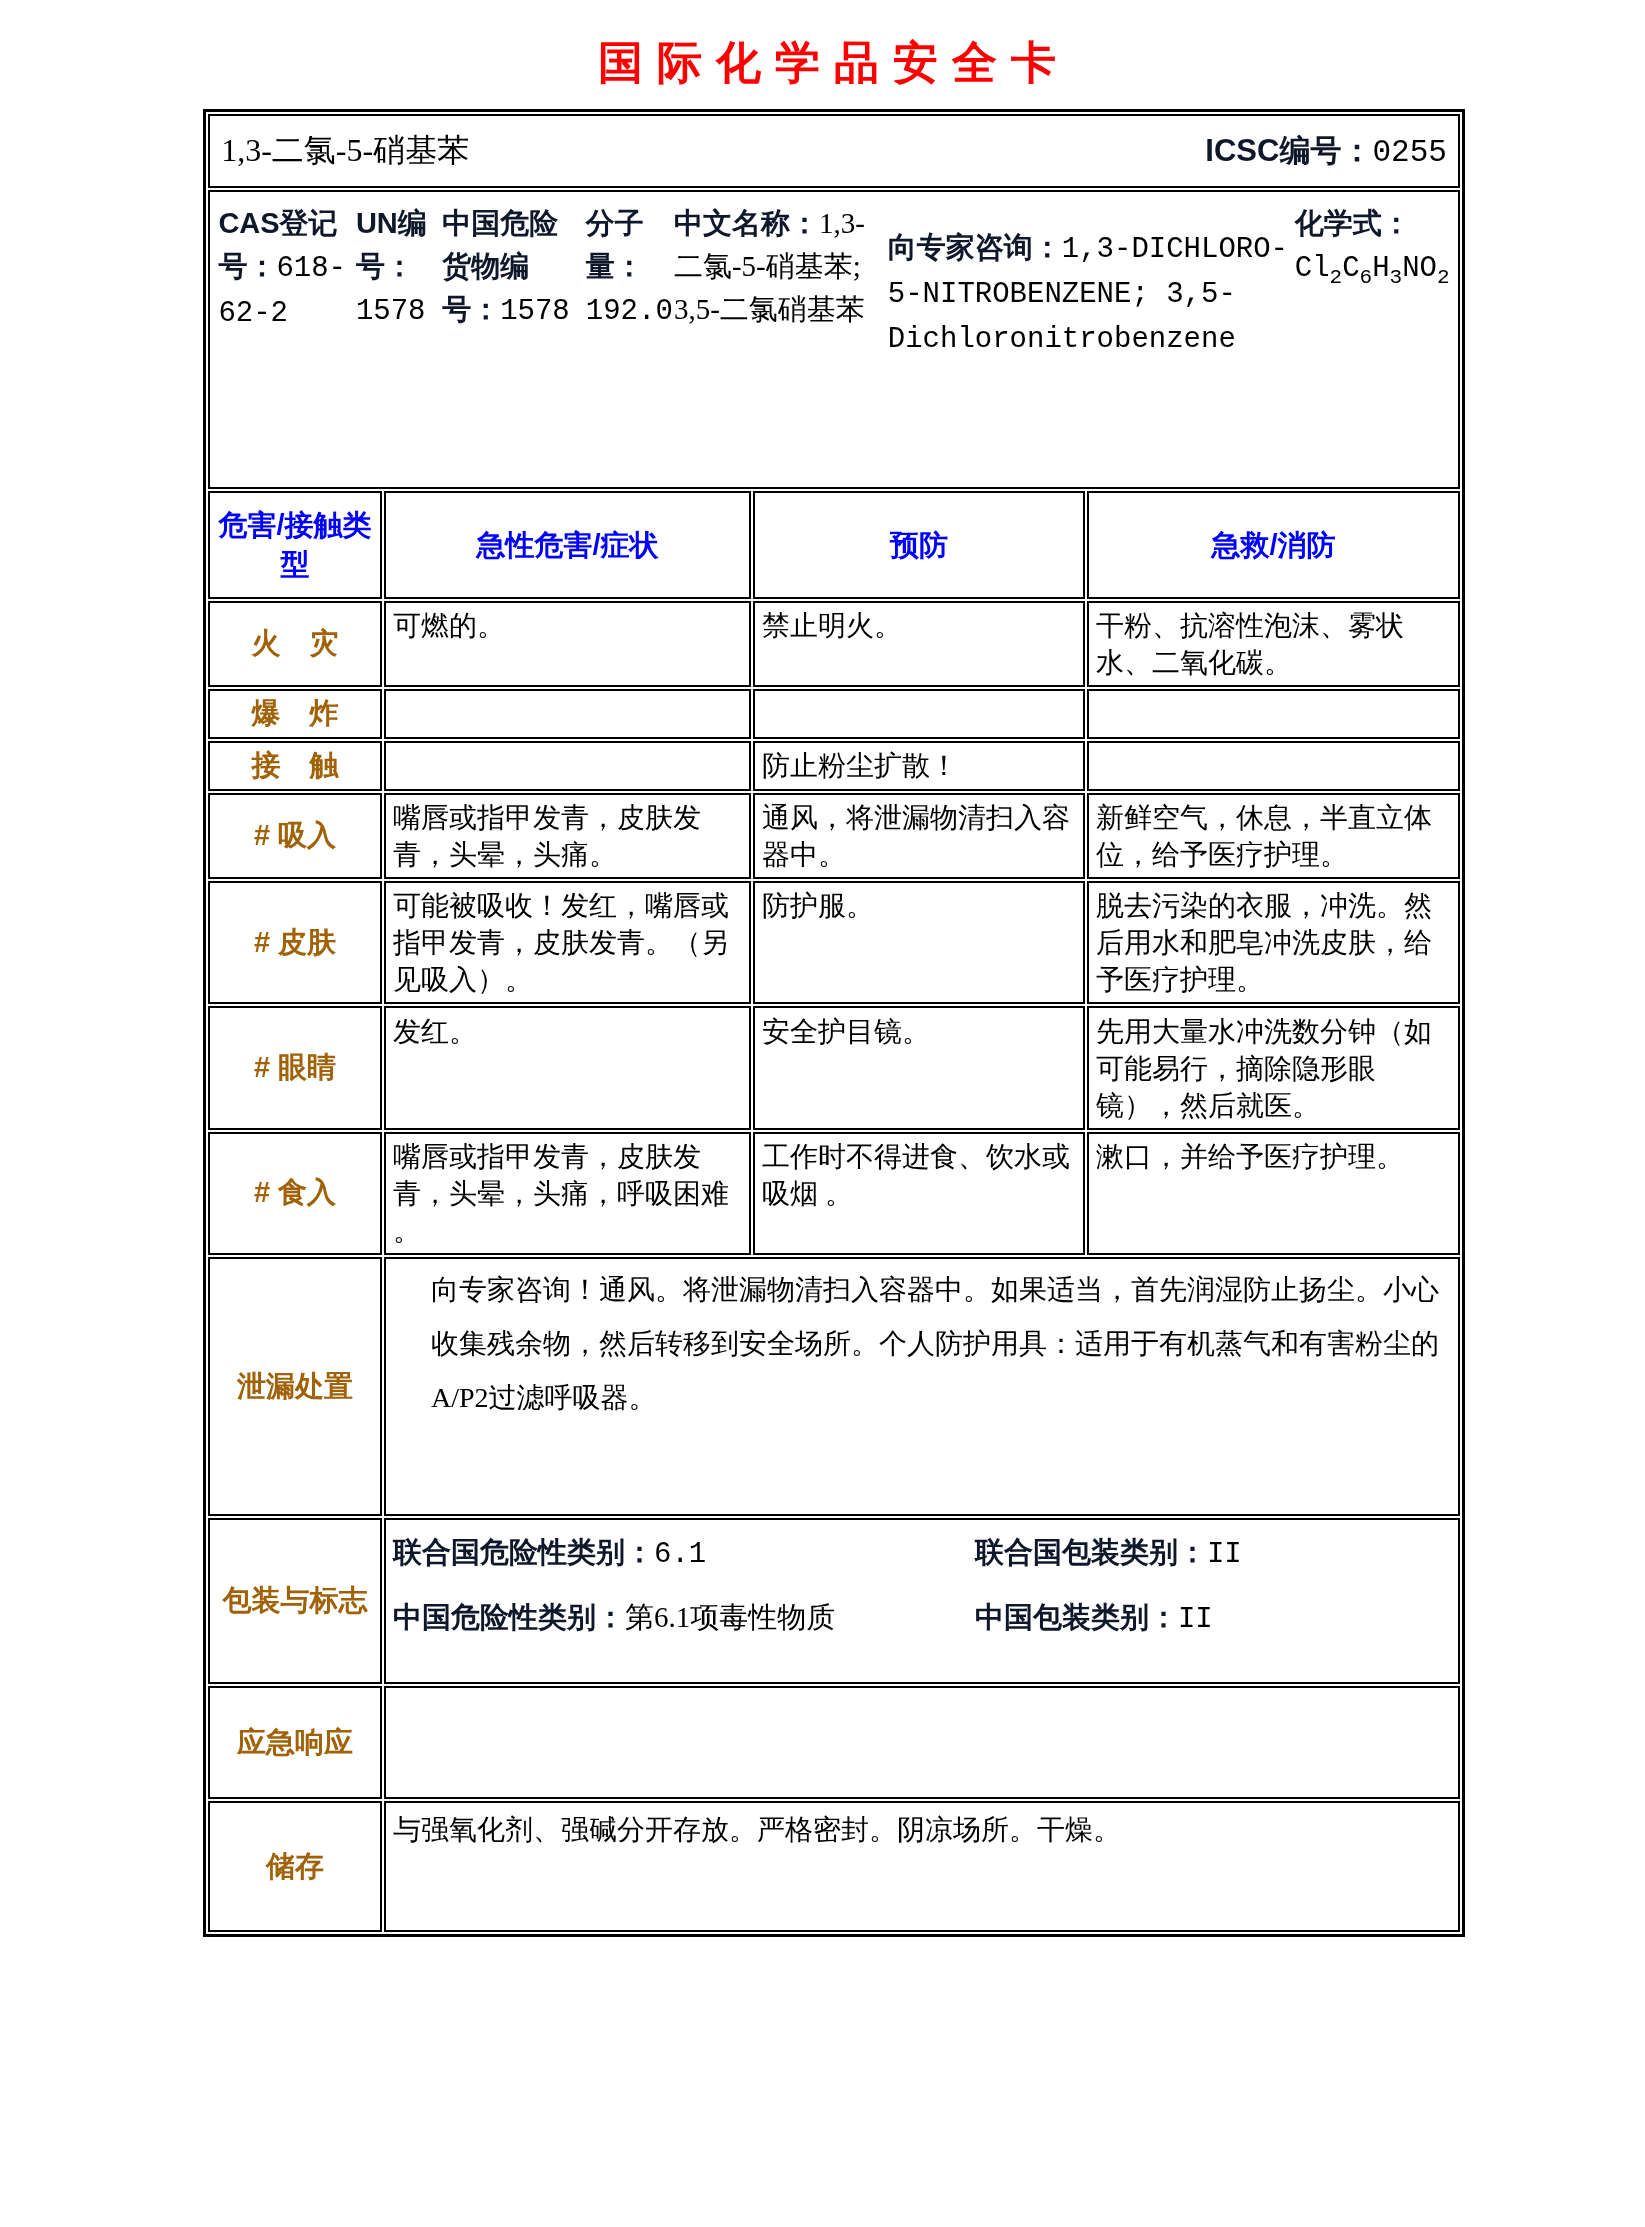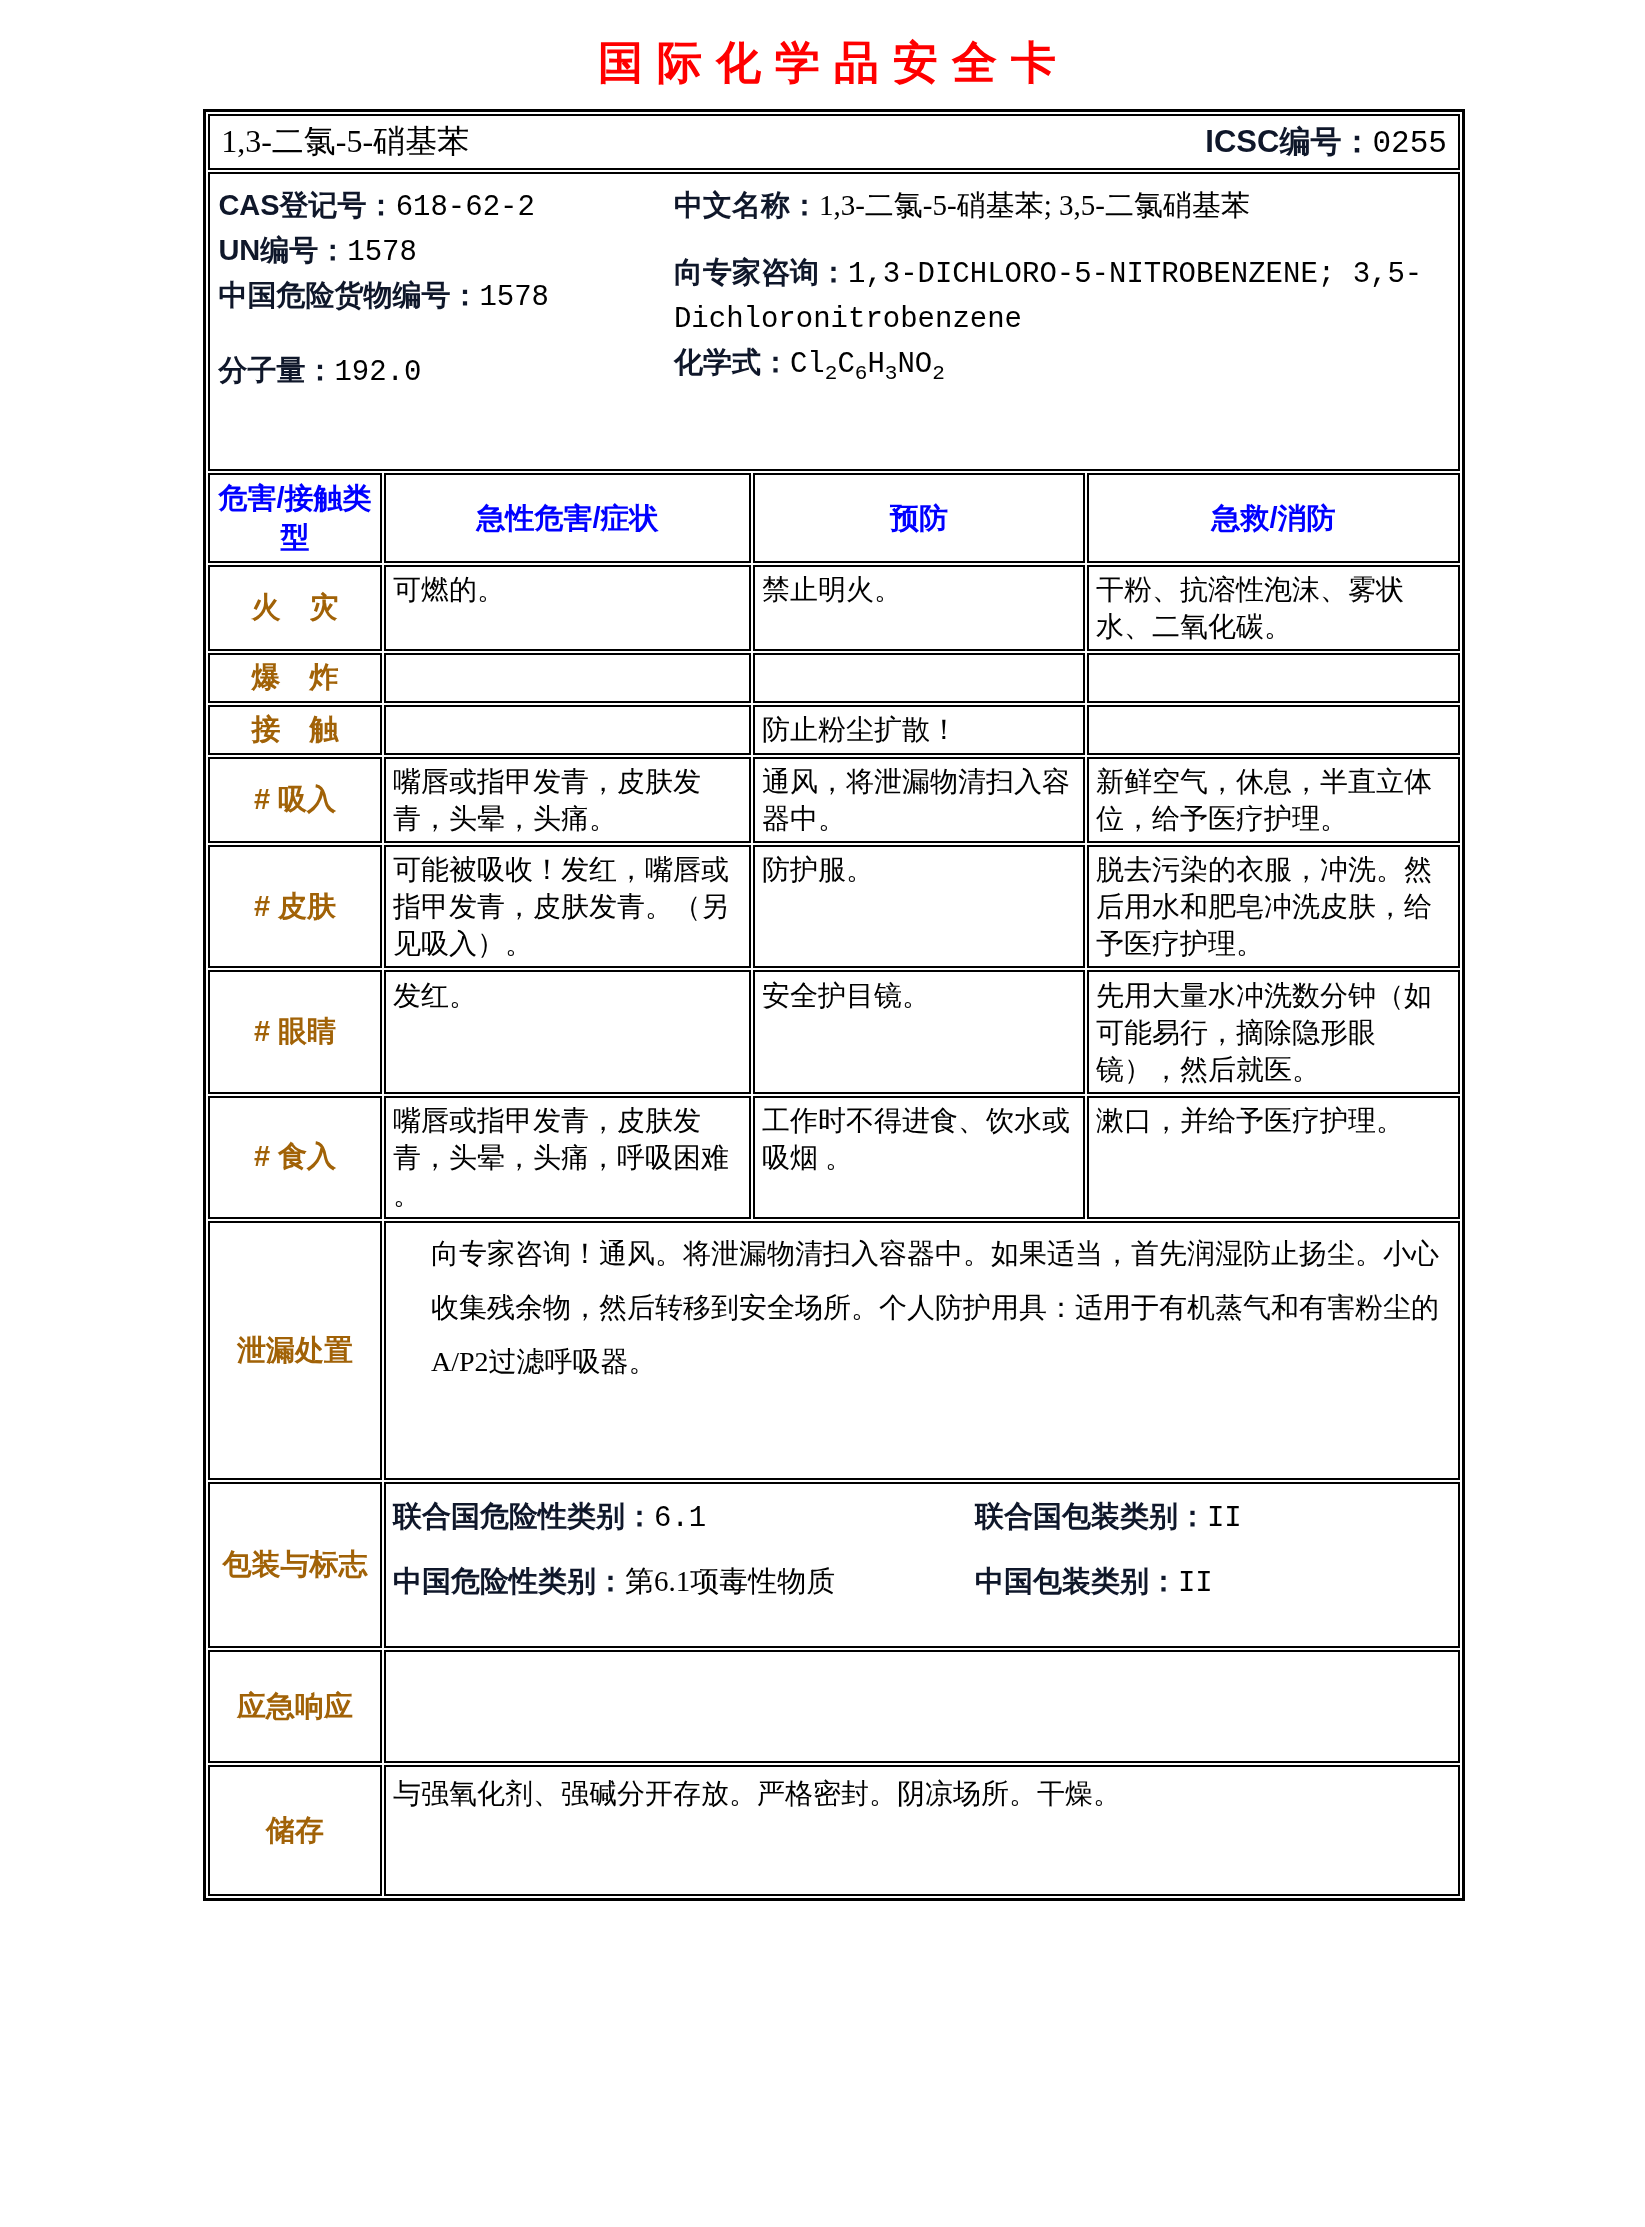--- a/index.html
+++ b/index.html
@@ -10,21 +10,21 @@
   .page-title{
     position:absolute;top:33px;left:11px;width:100%;text-align:center;
     font-family:"Liberation Sans",sans-serif;font-weight:bold;
     font-size:45px;letter-spacing:14px;color:#ff0000;
   }
   table.card{
     position:absolute;left:203px;top:109px;width:1249px;
     table-layout:fixed;border-collapse:separate;border-spacing:2.1px;
     border:3.5px solid #000;background:#fff;
   }
-  td{border:2.1px solid #000;padding:4px 7px;overflow:hidden;}
+  td{border:2.1px solid #000;padding:13px 7px;overflow:hidden;}
   .blue{color:#0f172a;font-family:"Liberation Sans",sans-serif;font-weight:bold;}
   .mono{font-family:"Liberation Mono",monospace;}
   
   .r-name{height:50px}.r-info{height:299px}.r-head{height:74px}
   .r-fire{height:79px}.r-exp{height:40px}.r-con{height:45px}
   .r-inh{height:84px}.r-skin{height:114px}.r-eye{height:121px}.r-ing{height:114px}
   .r-spill{height:259px}.r-pack{height:166px}.r-emg{height:113px}.r-store{height:131px}
   
   td.lblcell{
     text-align:center;vertical-align:middle;color:#a16207;
@@ -39,21 +39,21 @@
   td.content{vertical-align:top;font-size:28px;line-height:37px;padding:4.2px 7px;}
   
   .name-row{display:flex;justify-content:space-between;align-items:center;height:100%;padding:0 4.2px;}
   .chem-name{font-size:32px;}
   .icsc{white-space:nowrap;}
   .icsc .blue{font-size:31px;}
   .icsc .mono{font-size:31px;}
   
   td.infocell{vertical-align:top;padding:9.7px 8.4px 12.5px 8.4px;}
   .info-grid{display:grid;grid-template-columns:37% 63%;height:100%;}
-  .info-col{display:flex;flex-direction:column;min-height:100%;}
+  .info-col{display:flex;flex-direction:row;min-height:100%;}
   .info-line{font-size:29px;line-height:43px;}
   .info-line .blue{font-size:29px;}
   .info-line .mono{font-size:29px;}
   .en-line{margin-top:24px;}
   .spacer{flex:1 1 auto;}
   sub{font-size:21px;}
   
   .pack-grid{display:grid;grid-template-columns:55% 45%;row-gap:24px;padding-top:8.4px;}
   .pack-item{font-size:29px;line-height:39px;}
   .pack-item .blue{font-size:29px;}

